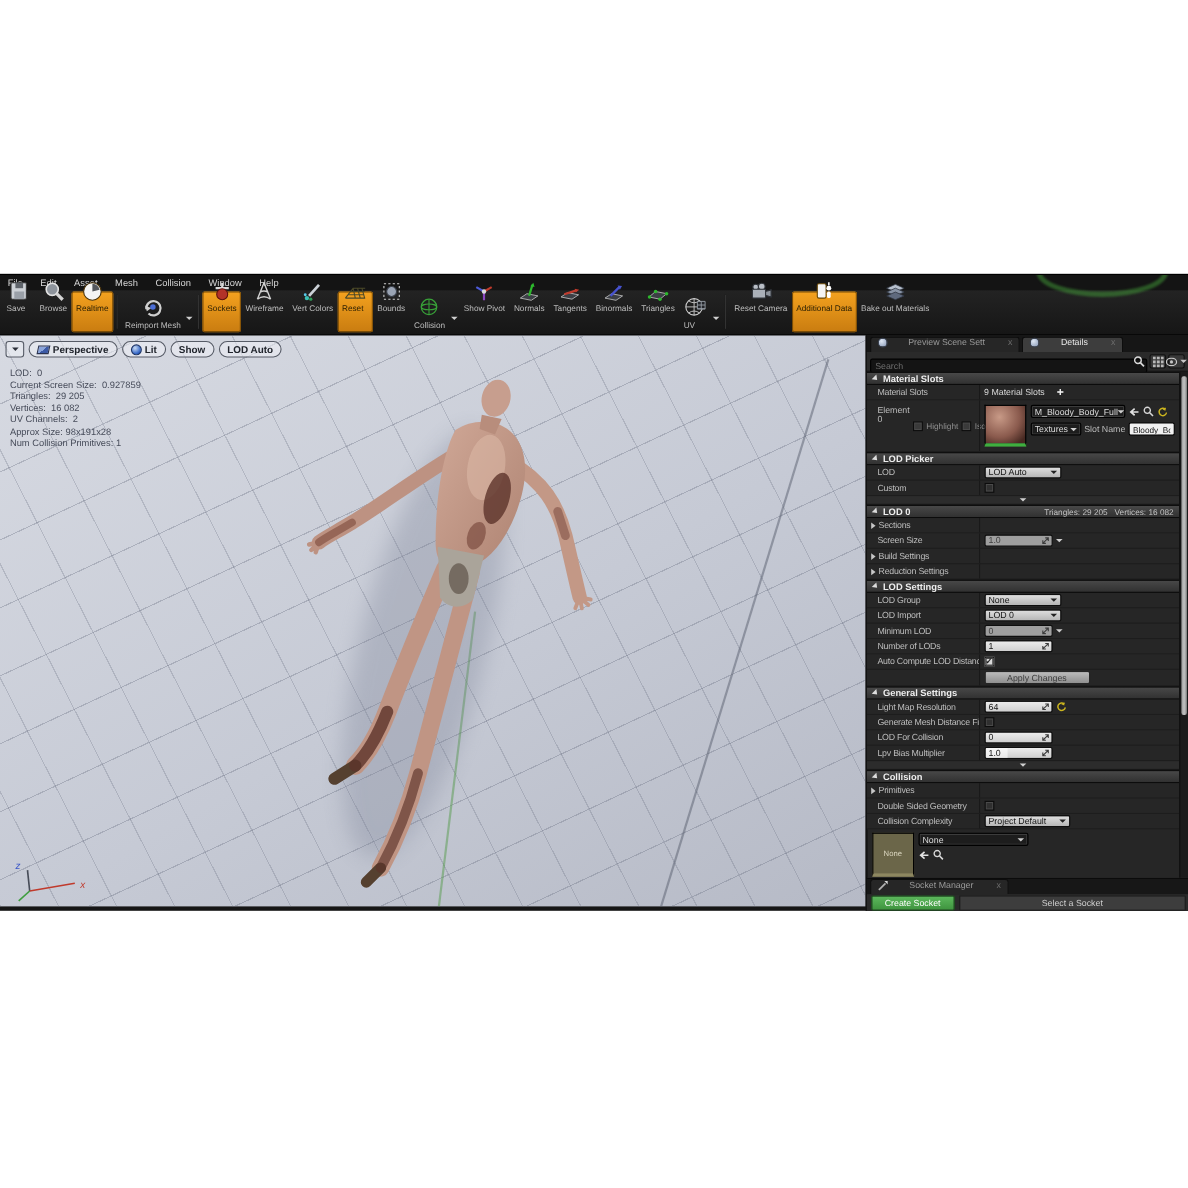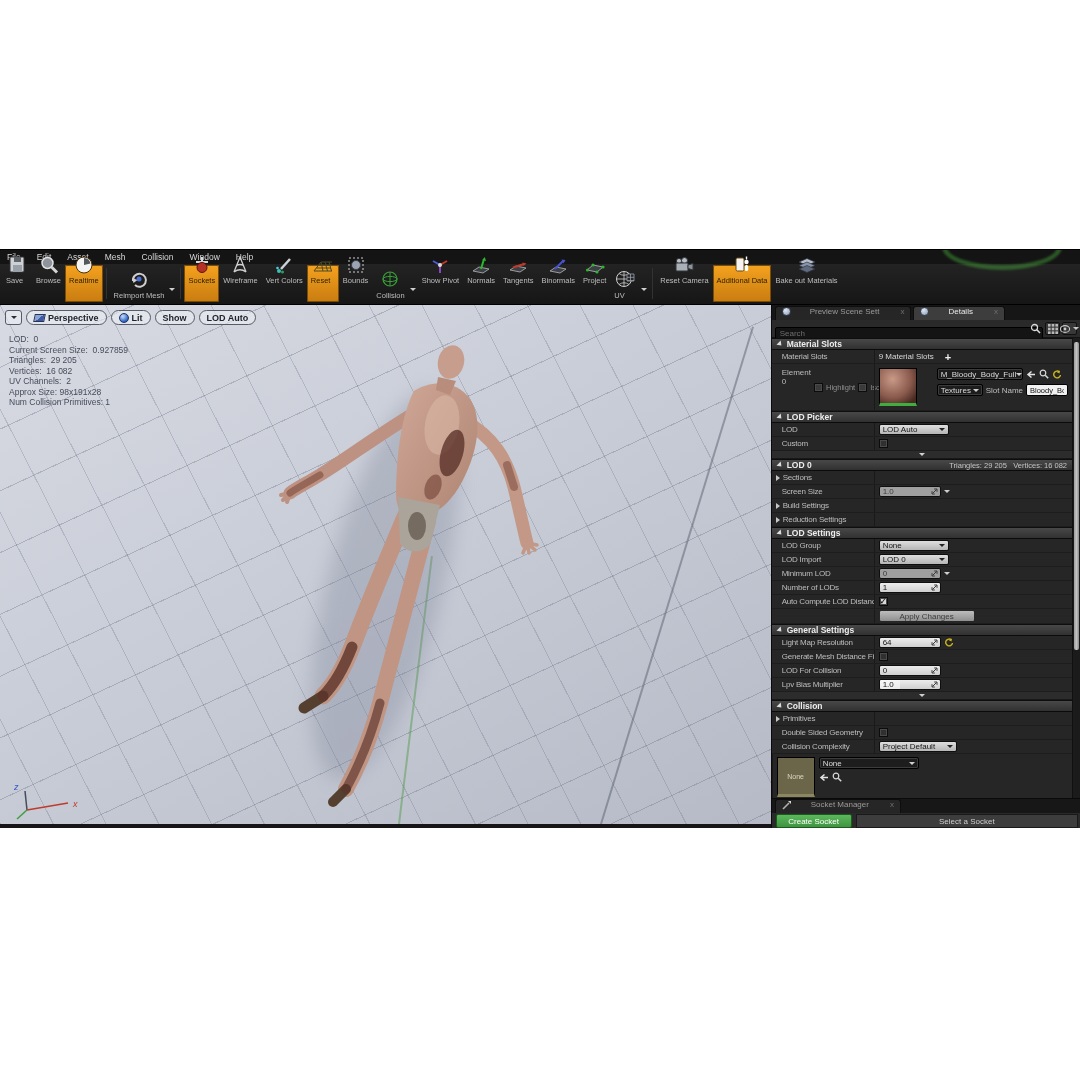--- a/index.html
+++ b/index.html
@@ -74,21 +74,21 @@
 .cb{width:9px;height:9px;background:#3a3a3a;border:1px solid #0c0c0c;box-shadow:inset 0 0 0 1px #4a4a4a;flex:none}
 .cb.dark{background:#303030}
 .cb.checked{background:#d9d9d9;display:flex;align-items:center;justify-content:center;color:#1c1c1c;font-size:8px;font-weight:bold;line-height:8px}
 .applybtn{width:96px;height:12px;background:linear-gradient(#bcbcbc,#8f8f8f);border:1px solid #262626;border-radius:2px;color:#3c3c3c;font-size:8px;display:flex;align-items:center;justify-content:center}
 .dcombo{height:12px;background:#1d1d1d;border:1px solid #000;box-shadow:inset 0 0 0 1px #3c3c3c;border-radius:2px;color:#dcdcdc;font-size:8px;display:flex;align-items:center;justify-content:space-between;padding:0 3px;white-space:nowrap}
 .dcombo .wcar{width:0;height:0;border:3px solid transparent;border-top-color:#cfcfcf;margin-top:3px}
 .matblock{display:flex;border-bottom:1px solid #1d1d1d;background:#262626}
 .matleft{width:102px;flex:none;padding:4px 0 4px 10px;display:flex;flex-direction:row;gap:3px}
 .matleft .el{font-size:8px;color:#bdbdbd}
 .cbl{display:flex;align-items:center;gap:3px;font-size:7.5px;color:#8f8f8f}
-.matright{flex:1;border-left:1px solid #191919;display:flex;gap:20px;padding:4px}
+.matright{flex:1;border-left:1px solid #191919;display:flex;gap:4px;padding:4px}
 .matthumb{width:38px;height:38px;flex:none;border:1px solid #000;background:radial-gradient(circle at 35% 30%,#c89a87,#8a5a4d 55%,#472922 88%);border-bottom:3px solid #3fae3f}
 .matcol{display:flex;flex-direction:column;gap:4px;flex:1}
 .matrow{display:flex;align-items:center;gap:3px}
 .slotname-inp{width:42px;height:12px;background:#f1f1f1;border:1px solid #000;border-radius:2px;font-size:7.5px;color:#111;padding:0 3px;outline:none}
 .slotlbl{font-size:8px;color:#bdbdbd;white-space:nowrap}
 .plus{color:#f2f2f2;font-size:11px;font-weight:bold;line-height:10px;margin-left:8px}
 .valtext{font-size:8px;color:#d8d8d8;white-space:nowrap}
 .exprow{height:8px;background:#2c2c2c;border-bottom:1px solid #181818;display:flex;align-items:center;justify-content:center}
 .exprow .ec{width:0;height:0;border:3.5px solid transparent;border-top-color:#d0d0d0;margin-top:3px}
 .physblock{display:flex;background:#262626;border-bottom:1px solid #1d1d1d;min-height:44px}
@@ -268,21 +268,21 @@
     <div class="tb">
       <div class="ticon">
             <svg width="22" height="22">
               <path d="M3,16 L9,11 L19,13 L13,18 Z" fill="#3c3f45" stroke="#b8b8b8" stroke-width="0.8"></path>
               <circle cx="3.5" cy="16" r="1.6" fill="#2db82d"></circle>
               <circle cx="9" cy="11" r="1.6" fill="#2db82d"></circle>
               <circle cx="19" cy="13" r="1.6" fill="#2db82d"></circle>
               <circle cx="13" cy="18" r="1.6" fill="#2db82d"></circle>
             </svg>
           </div>
-      <span class="tlbl">Project</span>
+      <span class="tlbl">Triangles</span>
     </div>
     <div class="tbwrap">
       <div class="tb">
         <div class="ticon">
               <svg width="22" height="22">
                 <circle cx="10" cy="11" r="7.5" fill="none" stroke="#cfcfcf"></circle>
                 <path d="M10,3.5 L10,18.5 M5,5.5 Q10,9 15,5.5 M5,16.5 Q10,13 15,16.5 M2.5,11 L17.5,11" fill="none" stroke="#cfcfcf" stroke-width="0.8"></path>
                 <path d="M13,6 h7 v7 h-7 Z M13,9.3 h7 M13,12.6 h7 M16.5,6 v7" fill="#23252a" stroke="#9aa0a8" stroke-width="0.8"></path>
               </svg>
             </div>

